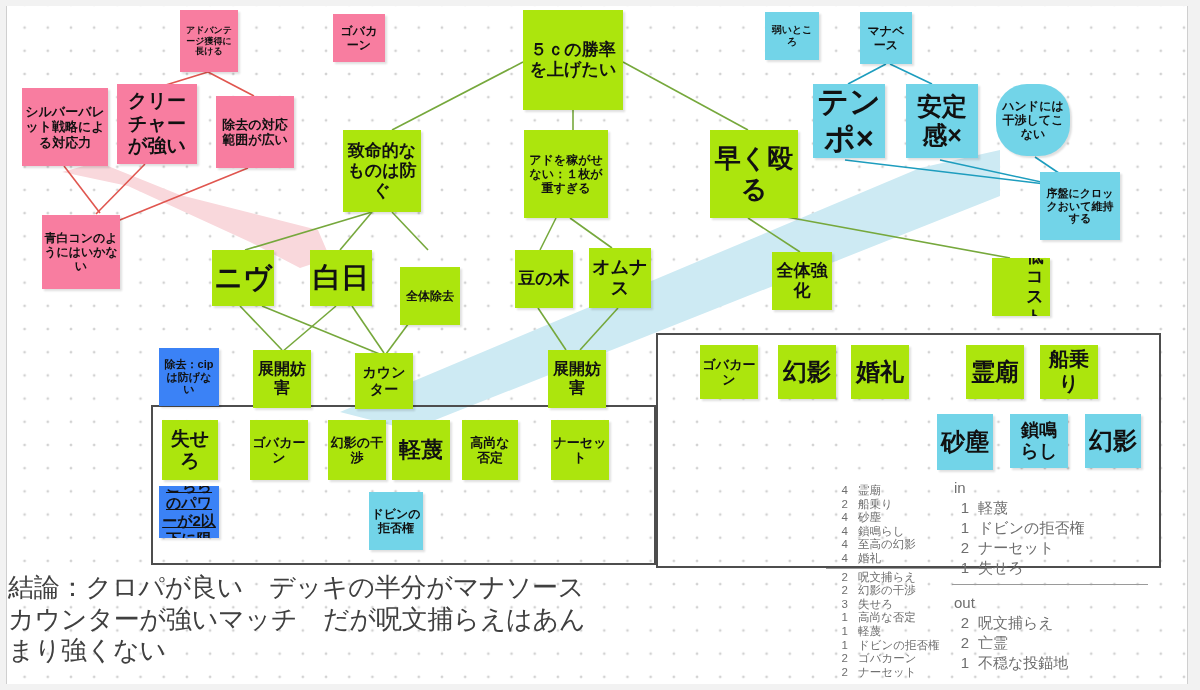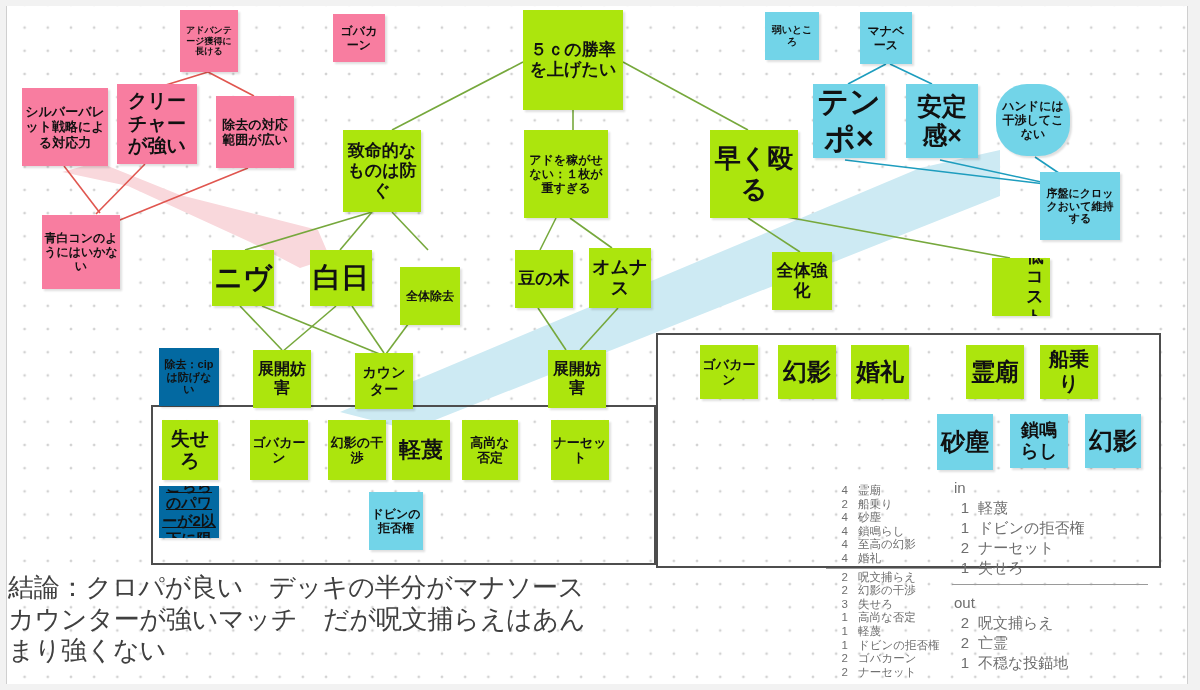--- a/index.html
+++ b/index.html
@@ -47,21 +47,21 @@
     line-height:1.18;
     z-index:5;
     box-shadow:2px 2px 2px rgba(0,0,0,0.13);
     padding:1px 2px;
     word-break:break-all;
     overflow:hidden;
   }
   .pink{background:#F87DA0;}
   .green{background:#ACE50D;}
   .blue{background:#72D4E8;}
-  .yellow{background:#0369a1;}
+  .yellow{background:#3b82f6;}
 
   
   .frame{
     position:absolute;
     border:2px solid #4d4d4d;
     box-sizing:border-box;
     z-index:2;
     background:transparent;
   }
 

